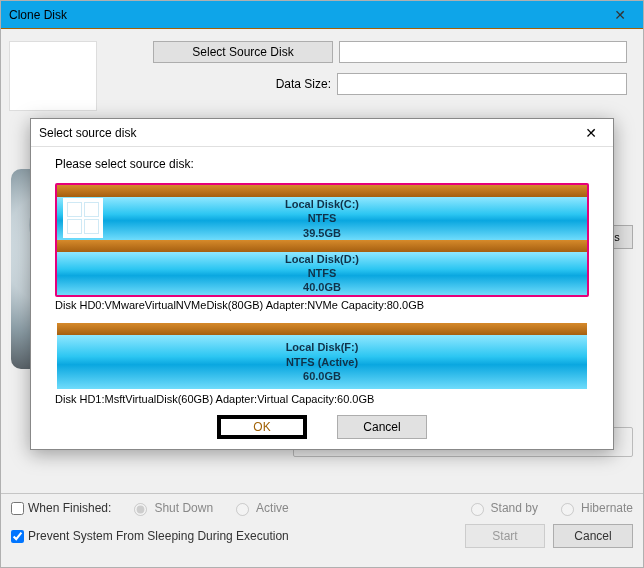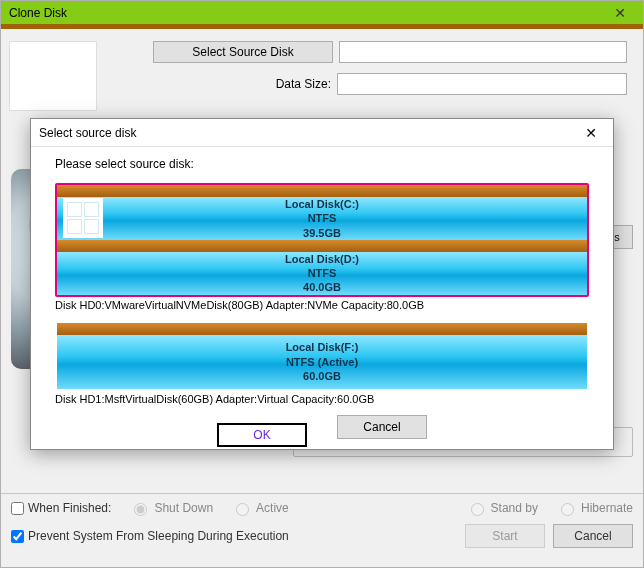--- a/index.html
+++ b/index.html
@@ -1,19 +1,19 @@
 <!DOCTYPE html>
 <html><head>
 <meta charset="utf-8">
 <style>
 * { box-sizing: border-box; font-family: "Segoe UI", Tahoma, sans-serif; }
 body { margin: 0; background: #f0f0f0; width: 644px; height: 568px; overflow: hidden; position: relative; }
 
 .main-window { position: absolute; left: 0; top: 0; width: 644px; height: 568px; background: #f0f0f0; border: 1px solid #b0b0b0; }
-.titlebar { height: 28px; display: flex; align-items: center; justify-content: space-between; padding: 0 2px 0 8px; background: #84cc16; font-size: 12px; color: #000; border-bottom: 5px solid #a16207;}
+.titlebar { height: 28px; display: flex; align-items: center; justify-content: space-between; padding: 0 2px 0 8px; background: #0ea5e9; font-size: 12px; color: #000; border-bottom: 1px solid #a16207;}
 .titlebar .title { flex: 1; }
 .titlebar .close { width: 42px; height: 26px; display: flex; align-items: center; justify-content: center; font-size: 14px; color: #333; }
 
 .main-body { padding: 8px 10px; position: relative; height: calc(100% - 28px); }
 .disk-img { position: absolute; left: 8px; top: 12px; width: 88px; height: 70px; background: #fff; border: 1px solid #ddd; }
 .row1 { margin-left: 142px; margin-top: 4px; display: flex; align-items: center; gap: 6px; }
 .btn-source { width: 180px; height: 22px; font-size: 12px; background: #e1e1e1; border: 1px solid #adadad; display: flex; align-items: center; justify-content: center; }
 .inp-source { flex: 1; height: 22px; border: 1px solid #adadad; background: #fff; margin-right: 6px;}
 .row2 { margin-left: 142px; margin-top: 10px; display: flex; align-items: center; gap: 6px; }
 .lbl { font-size: 12px; width: 178px; text-align: right; }
@@ -47,21 +47,21 @@
 .part { position: relative; height: 66px; flex: 1; display:flex; flex-direction:column; }
 .part .hdr { height: 12px; background: linear-gradient(#d68a2b, #a55f10); }
 .part .bod { flex:1; background: linear-gradient(#8fe7ff, #2cc6f2 40%, #0aa7e0 55%, #6fdcfb); display:flex; align-items:center; justify-content:center; font-size: 11px; font-weight:bold; color:#10324a; text-align:center; line-height:1.3; position:relative;}
 .sep { width: 2px; background: linear-gradient(#d68a2b,#a55f10); }
 .win-logo { position:absolute; left:6px; top:50%; transform:translateY(-50%); width:40px; height:40px; background:#fff; display:grid; grid-template: 1fr 1fr / 1fr 1fr; gap:2px; padding:4px;}
 .win-logo span { background:#fff; border:1px solid #cfe9f5;}
 .disk-info { font-size: 11px; color:#000; margin: 2px 0 10px 0;}
 
 .modal-btns { display:flex; justify-content:center; gap:30px; margin-top: 10px;}
 .modal-btns .win-btn { width: 90px; }
-.modal-btns .ok { border: 2px solid #000000; background:#fff; color:#6d28d9;margin-top:8px;}
+.modal-btns .ok { border: 4px solid #000000; background:#fff; color:#a16207;}
 </style>
 </head>
 <body>
 
 <div class="main-window">
   <div class="titlebar">
     <span class="title">Clone Disk</span>
     <div class="close">✕</div>
   </div>
   <div class="main-body">

